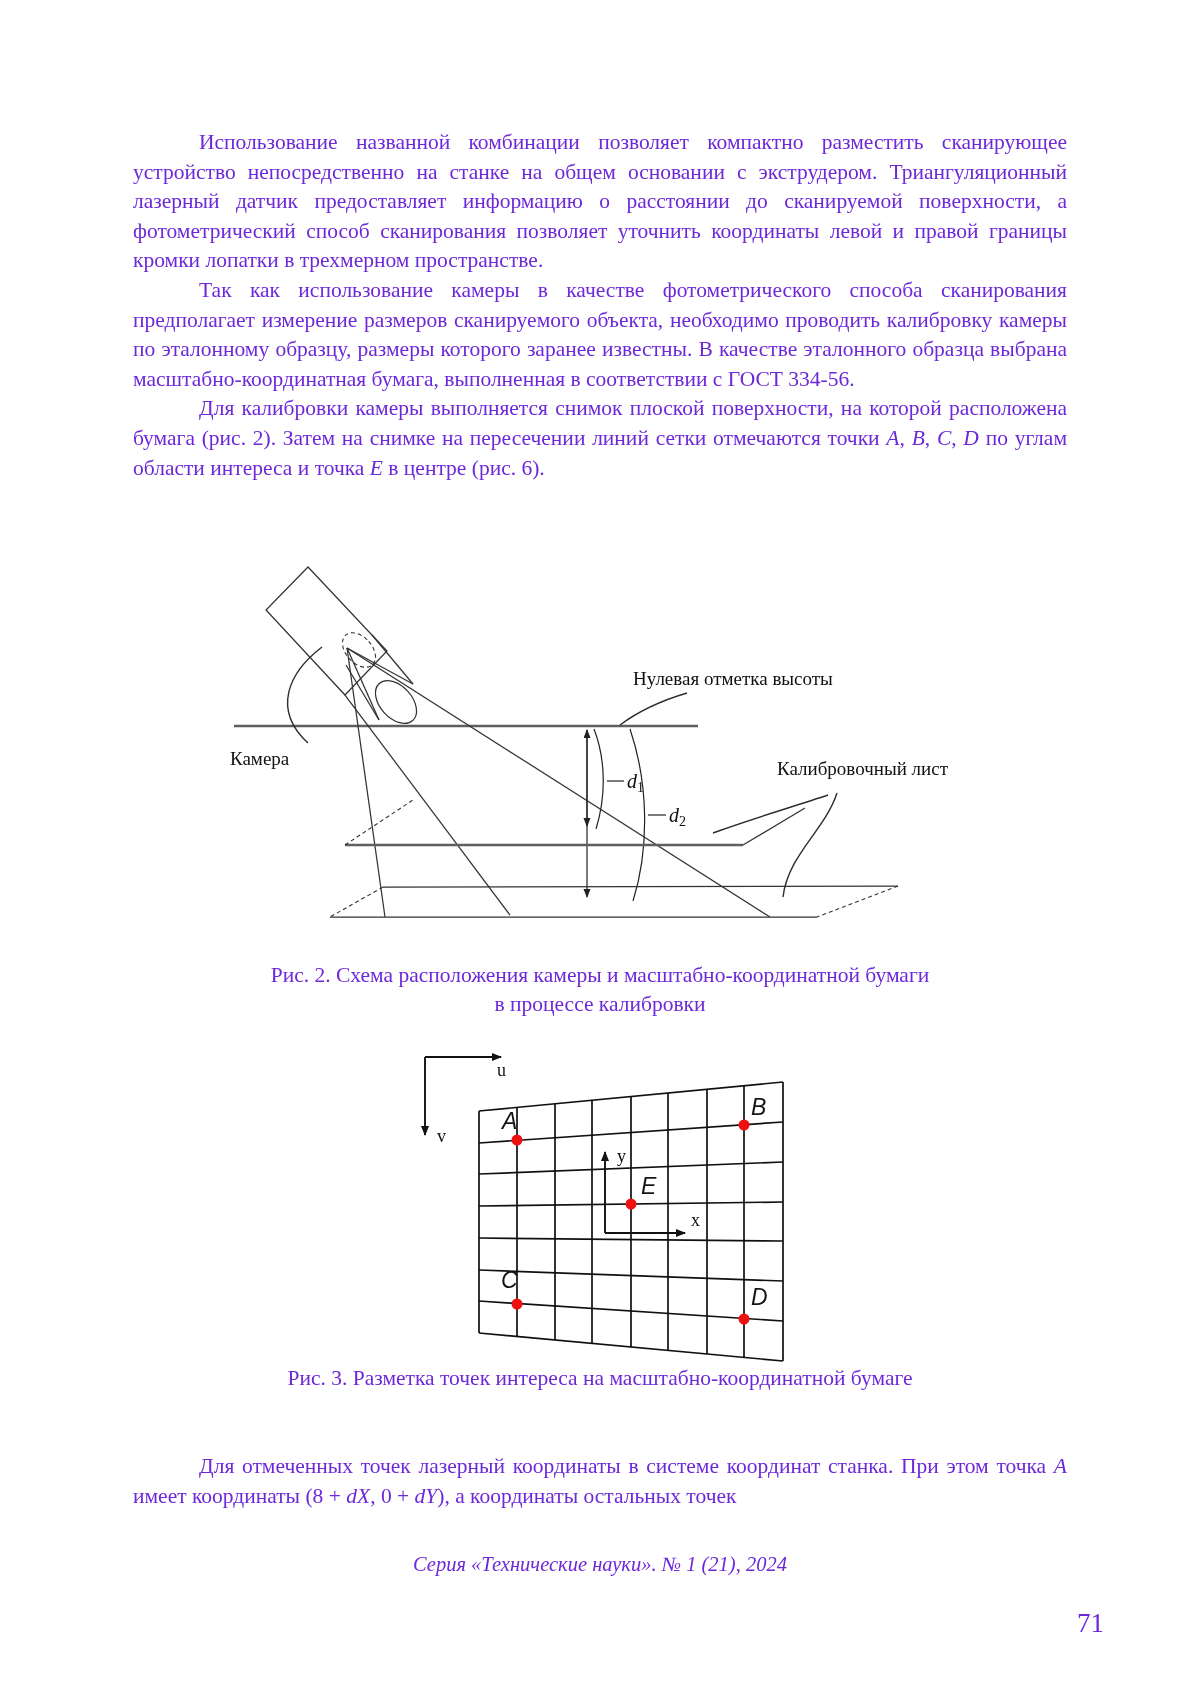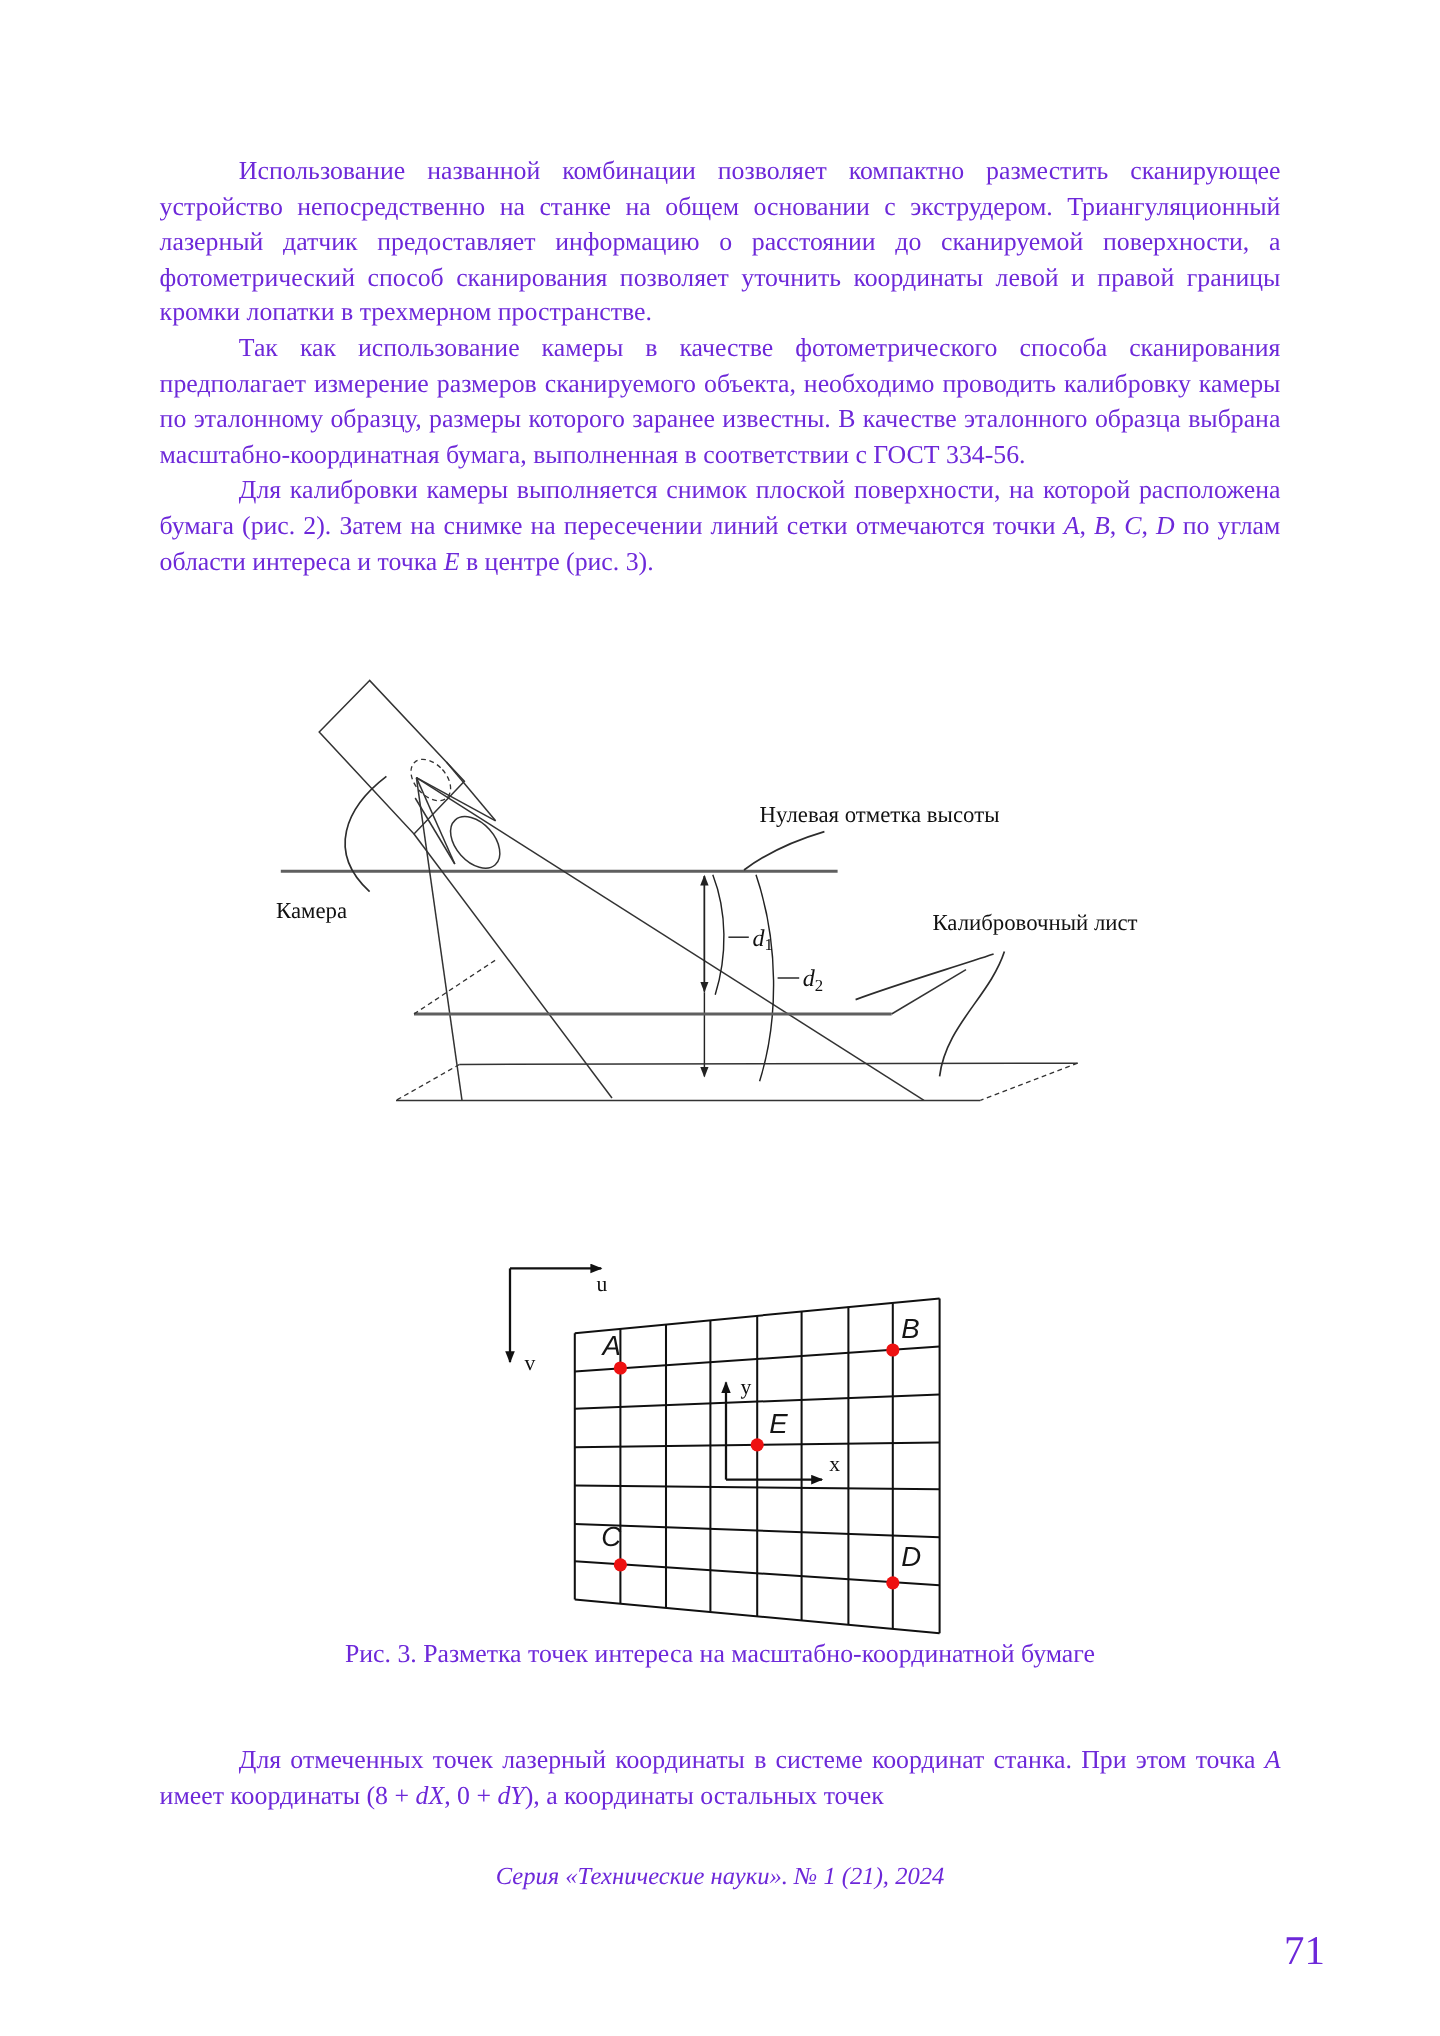--- a/index.html
+++ b/index.html
@@ -9,21 +9,21 @@
              line-height:29.6px;text-align:justify;}
   .body-text p{margin:0;text-indent:66px;}
   #text-top{top:128px;}
   #text-bottom{top:1452px;}
   .caption{position:absolute;left:0;width:1200px;text-align:center;
            font-size:21.5px;line-height:29px;}
   #fig2-caption{top:961px;}
   #fig3-caption{top:1364px;}
   .footer{position:absolute;top:1549px;left:0;width:1200px;text-align:center;
           font-style:italic;font-size:20.5px;line-height:30px;}
-  .pagenum{position:absolute;top:1608px;right:96px;font-size:34px;}
+  .pagenum{position:absolute;top:1608px;right:96px;font-size:27px;}
   svg{position:absolute;overflow:visible;}
   #fig2{left:200px;top:525px;width:780px;height:400px;}
   #fig3{left:415px;top:1040px;width:385px;height:330px;}
   .ln{stroke:#333;stroke-width:1.25;fill:none;}
   .thick{stroke:#5f5f5f;stroke-width:2.6;fill:none;}
   .dash{stroke:#333;stroke-width:1.1;fill:none;stroke-dasharray:4 3;}
   .lead{stroke:#2d2d2d;stroke-width:1.4;fill:none;}
   .dim{stroke:#222;stroke-width:1.2;fill:none;}
   .flbl{font-family:"Liberation Serif",serif;font-size:19px;fill:#111;}
   .dlbl{font-family:"Liberation Serif",serif;font-style:italic;font-size:20px;fill:#111;}
@@ -34,21 +34,21 @@
   .axlbl{font-family:"Liberation Serif",serif;font-size:18px;fill:#111;}
 </style>
 </head>
 <body>
 
 <div class="page">
 
   <div class="body-text" id="text-top">
     <p><span>Использование названной комбинации позволяет компактно разместить сканирующее устройство непосредственно на станке на общем основании с экструдером. Триангуляционный лазерный датчик предоставляет информацию о расстоянии до сканируемой поверхности, а фотометрический способ сканирования позволяет уточнить координаты левой и правой границы кромки лопатки в трехмерном пространстве.</span></p>
     <p><span>Так как использование камеры в качестве фотометрического способа сканирования предполагает измерение размеров сканируемого объекта, необходимо проводить калибровку камеры по эталонному образцу, размеры которого заранее известны. В качестве эталонного образца выбрана масштабно-координатная бумага, выполненная в соответствии с ГОСТ 334-56.</span></p>
-    <p><span>Для калибровки камеры выполняется снимок плоской поверхности, на которой расположена бумага (рис. 2). Затем на снимке на пересечении линий сетки отмечаются точки </span><i>A</i><span>, </span><i>B</i><span>, </span><i>C</i><span>, </span><i>D</i><span> по углам области интереса и точка </span><i>E</i><span> в центре (рис. 3).</span></p>
+    <p><span>Для калибровки камеры выполняется снимок плоской поверхности, на которой расположена бумага (рис. 2). Затем на снимке на пересечении линий сетки отмечаются точки </span><i>A</i><span>, </span><i>B</i><span>, </span><i>C</i><span>, </span><i>D</i><span> по углам области интереса и точка </span><i>E</i><span> в центре (рис. 6).</span></p>
   </div>
 
   <svg id="fig2" viewBox="0 0 780 400">
     <defs>
       <marker id="ar2" markerWidth="10" markerHeight="8" refX="8" refY="3.5" orient="auto" markerUnits="userSpaceOnUse">
         <path d="M0,0 L9,3.5 L0,7 Z" fill="#222"></path>
       </marker>
     </defs>
 
     <line class="thick" x1="34" y1="201" x2="498" y2="201"></line>
@@ -92,20 +92,24 @@
     <line class="ln" x1="183" y1="362" x2="698" y2="361"></line>
     <line class="ln" x1="130" y1="392" x2="617" y2="392"></line>
     <line class="dash" x1="183" y1="362" x2="130" y2="392"></line>
     <line class="dash" x1="698" y1="361" x2="617" y2="392"></line>
 
     <text class="flbl" x="577" y="250">Калибровочный лист</text>
     <path class="lead" d="M 628 270 C 592 282, 545 296, 513 308"></path>
     <path class="lead" d="M 637 268 C 625 305, 588 330, 583 372"></path>
   </svg>
 
+  <div class="caption" id="fig2-caption">
+    <div>Рис. 2. Схема расположения камеры и масштабно-координатной бумаги</div>
+    <div>в процессе калибровки</div>
+  </div>
 
   <svg id="fig3" viewBox="0 0 385 330">
     <defs>
       <marker id="ar3" markerWidth="11" markerHeight="9" refX="9" refY="4" orient="auto" markerUnits="userSpaceOnUse">
         <path d="M0,0 L10,4 L0,8 Z" fill="#111"></path>
       </marker>
     </defs>
 
     <line class="axis" x1="10" y1="17" x2="86" y2="17" marker-end="url(#ar3)"></line>
     <line class="axis" x1="10" y1="17" x2="10" y2="95" marker-end="url(#ar3)"></line>

